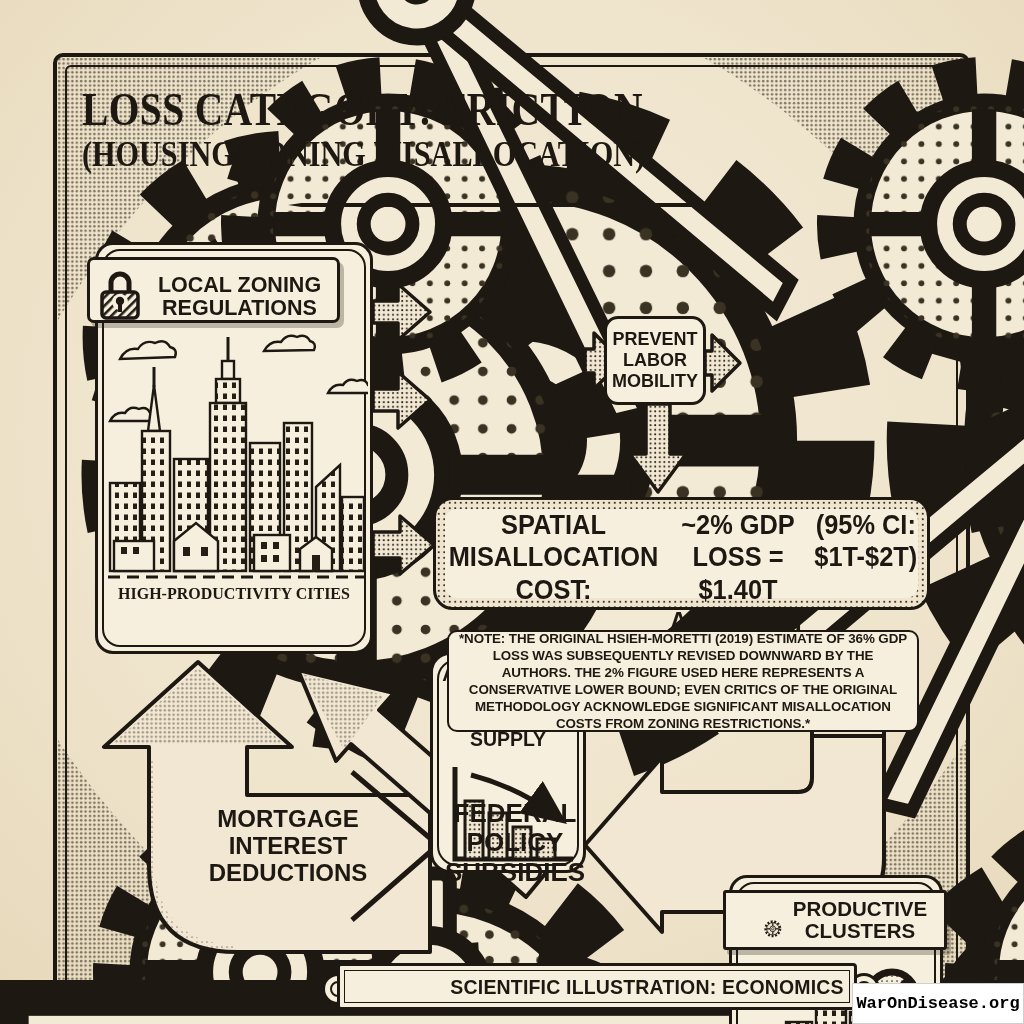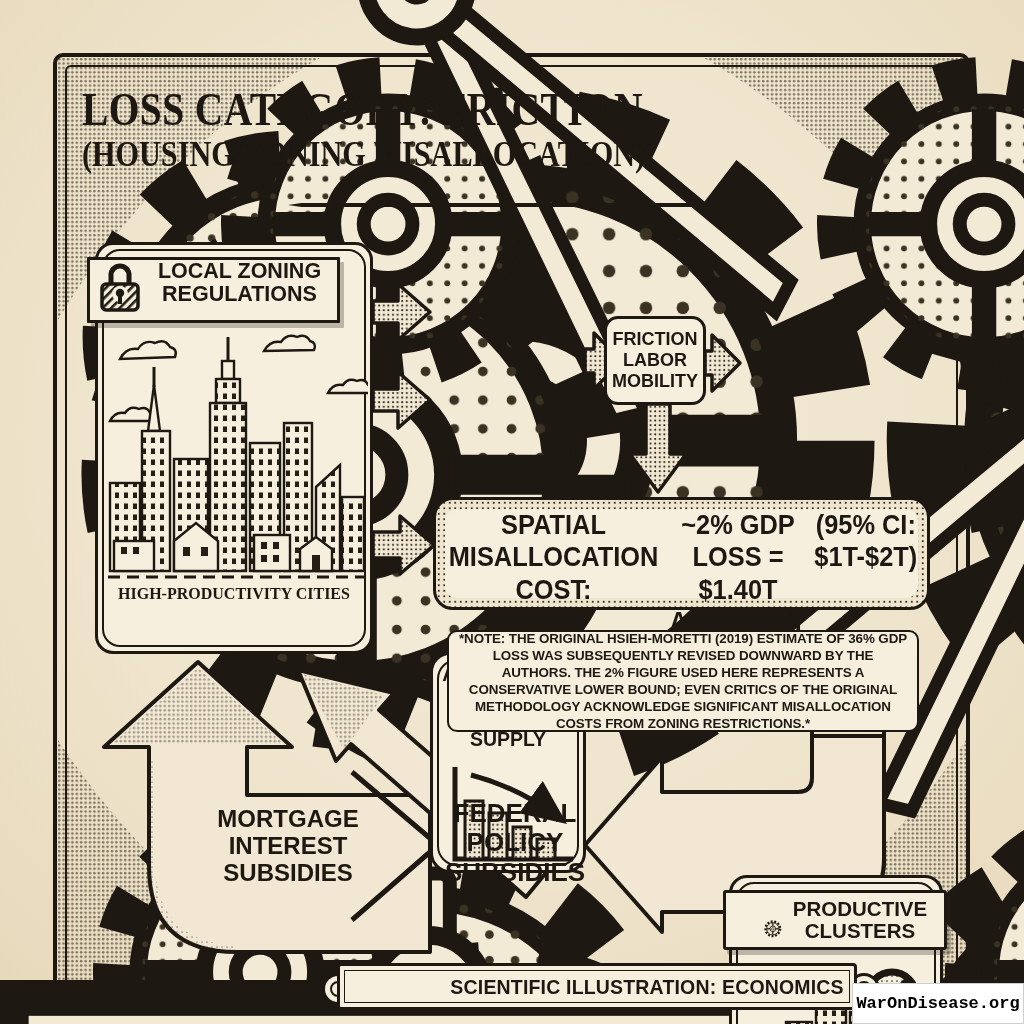--- a/index.html
+++ b/index.html
@@ -14,21 +14,21 @@
   .ctr{text-align:center;}
   .b{font-weight:700;}
   
   #title{left:0;top:84px;width:1024px;text-align:left;font-family:"Liberation Serif", serif;font-weight:700;line-height:1.08;}
   #title .t1{font-size:47px;letter-spacing:.5px;display:block;transform:scaleX(.84);}
   #title .t2{font-size:36px;display:block;transform:scaleX(.84);}
   #title-rule{left:50%;top:203px;width:448px;height:4px;background:#1d1812;transform:translateX(-50%);
     clip-path:polygon(0 50%,3% 0,97% 0,100% 50%,97% 100%,3% 100%);}
   
   #zoning-box{left:95px;top:242px;width:278px;height:412px;border-radius:18px;border-width:3.5px;}
-  #zoning-plaque{left:-11px;top:12px;width:253px;height:66px;border-radius:1px;display:flex;align-items:flex-start;gap:8px;
+  #zoning-plaque{left:-11px;top:12px;width:253px;height:66px;border-radius:7px;display:flex;align-items:flex-end;gap:8px;
     padding:0 8px;box-shadow:4px 5px 0 rgba(40,32,20,.28);}
   #zoning-plaque .txt{font-size:21.5px;line-height:1.08;flex:1;text-align:center;}
   #zoning-caption{left:0;top:340px;width:100%;font-size:16px;line-height:1.1;font-family:Liberation Serif, serif;}
   #restrict-box{left:430px;top:240px;width:156px;height:221px;border-radius:20px;border-width:3.5px;padding-top:9px;}
   #restrict-box .txt{font-size:19.5px;line-height:1.12;padding:0 6px;}
   #mobility-box{left:604px;top:316px;width:102px;height:89px;border-radius:14px;display:flex;align-items:center;justify-content:center;}
   #mobility-box .txt{font-size:18px;line-height:1.15;}
   #clusters-box{left:729px;top:242px;width:214px;height:213px;border-radius:18px;border-width:3.5px;}
   #clusters-plaque{left:-9px;top:12px;width:224px;height:60px;border-radius:3px;display:flex;align-items:center;gap:6px;
     padding:0 16px;box-shadow:4px 5px 0 rgba(40,32,20,.28);}
@@ -263,21 +263,21 @@
         <rect x="20" y="38" width="18" height="58"></rect>
         <rect x="44" y="50" width="18" height="46"></rect>
         <rect x="68" y="64" width="18" height="32"></rect>
         <rect x="92" y="76" width="18" height="20"></rect>
       </g>
       <path d="M26,12 Q72,24 110,52" fill="none" stroke="#1d1812" stroke-width="5" marker-end="url(#mhead)"></path>
     </svg>
   </div>
 
   <div id="mobility-box" class="abs panel">
-    <div class="txt ctr b">FRICTION LABOR MOBILITY</div>
+    <div class="txt ctr b">PREVENT LABOR MOBILITY</div>
   </div>
 
   <div id="clusters-box" class="abs panel dbl">
     <div id="clusters-plaque" class="abs panel">
       <svg width="44" height="44" viewBox="0 0 44 44">
         <use href="#gear" transform="translate(22,22) scale(.4)"></use>
       </svg>
       <div class="txt b">PRODUCTIVE CLUSTERS</div>
     </div>
     <svg class="abs" style="left:8px;top:86px;" width="198" height="120" viewBox="0 0 198 120">
@@ -308,21 +308,21 @@
       <span class="l">SPATIAL MISALLOCATION COST:</span>
       <span class="l">~2% GDP LOSS = $1.40T ANNUALLY</span>
       <span class="l">(95% CI: $1T-$2T)</span>
     </div>
   </div>
 
   <div id="note-box" class="abs panel">
     <div class="txt ctr b">*NOTE: THE ORIGINAL HSIEH-MORETTI (2019) ESTIMATE OF 36% GDP LOSS WAS SUBSEQUENTLY REVISED DOWNWARD BY THE AUTHORS. THE 2% FIGURE USED HERE REPRESENTS A CONSERVATIVE LOWER BOUND; EVEN CRITICS OF THE ORIGINAL METHODOLOGY ACKNOWLEDGE SIGNIFICANT MISALLOCATION COSTS FROM ZONING RESTRICTIONS.*</div>
   </div>
 
-  <div id="mortgage-label" class="abs ctr b">MORTGAGE INTEREST SUBSIDIES</div>
+  <div id="mortgage-label" class="abs ctr b">MORTGAGE INTEREST DEDUCTIONS</div>
   <div id="federal-label" class="abs ctr b">FEDERAL POLICY SUBSIDIES</div>
 
   <div class="medal abs" id="medal-left"></div>
   <div class="medal abs" id="medal-right"></div>
   <div id="banner" class="abs panel">
     <div class="txt b">SCIENTIFIC ILLUSTRATION: ECONOMICS</div>
   </div>
   <div id="watermark" class="abs">WarOnDisease.org</div>
 
 </div>

